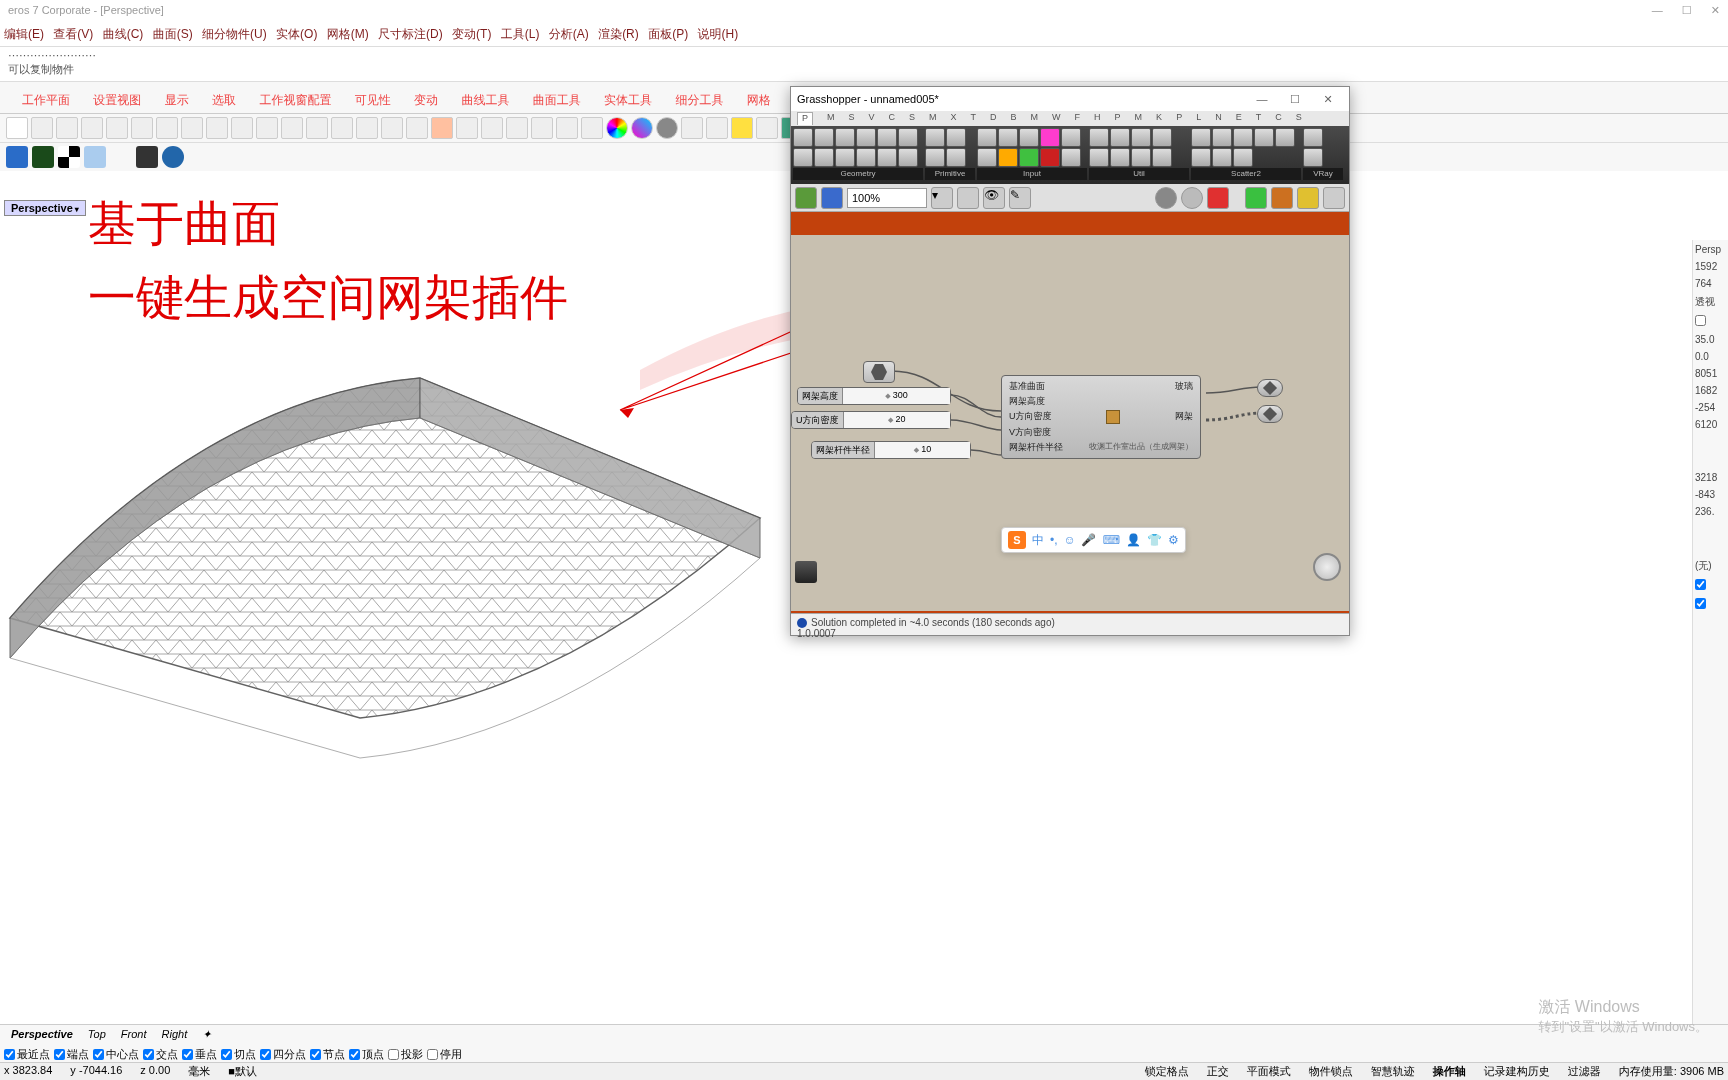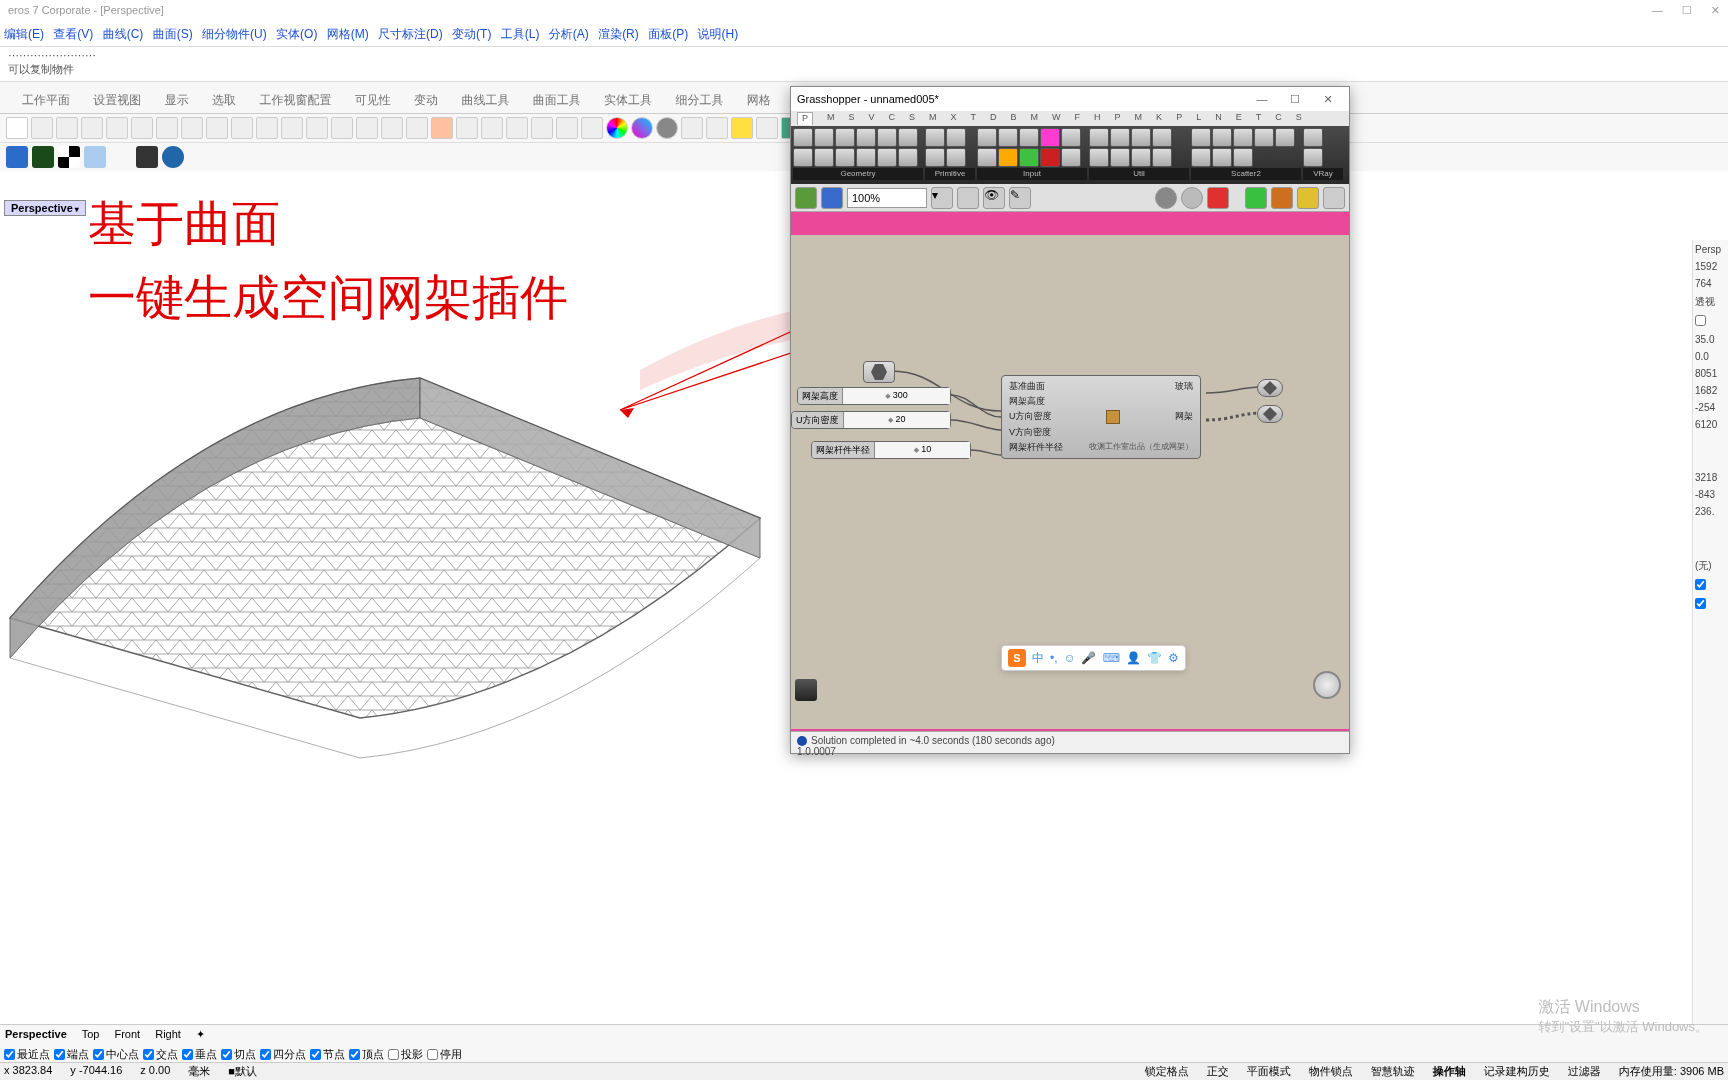--- a/index.html
+++ b/index.html
@@ -2,56 +2,56 @@
 <html><head>
 <meta charset="utf-8">
 <style>
 * { margin: 0; padding: 0; box-sizing: border-box; font-family: "Microsoft YaHei", "Segoe UI", sans-serif; }
 body { background: #f0f0f0; width: 1728px; height: 1080px; overflow: hidden; position: relative; font-size: 12px; }
 
 
 .rhino-window { position: absolute; top: 0; left: 0; right: 0; bottom: 0; background: #fff; }
 .rhino-title { height: 24px; background: #fff; color: #9a9a9a; font-size: 11px; padding: 4px 8px; display: flex; justify-content: space-between; }
 .rhino-title .controls span { margin-left: 16px; color: #999; cursor: pointer; }
-.rhino-menu { height: 22px; background: #fff; padding: 2px 4px; font-size: 12px; color: #1d4ed8; }
+.rhino-menu { height: 22px; background: #fff; padding: 2px 4px; font-size: 12px; color: #7f1d1d; }
 .rhino-menu span { margin-right: 6px; cursor: pointer; }
 .rhino-cmd { height: 36px; border-top: 1px solid #ddd; border-bottom: 1px solid #ddd; padding: 2px 8px; font-size: 11px; color: #555; }
 
 
 .rhino-tabs { background: #f7f7f7; border-bottom: 1px solid #ccc; padding: 6px 12px 0; font-size: 12px; }
-.rhino-tabs span { display: inline-block; padding: 4px 10px; cursor: pointer; color: #737373; }
+.rhino-tabs span { display: inline-block; padding: 4px 10px; cursor: pointer; color: #ef4444; }
 
 
 .rhino-toolbar { background: #f7f7f7; padding: 3px 6px; display: flex; gap: 3px; border-bottom: 1px solid #ddd; }
 .rhino-toolbar .icon { width: 22px; height: 22px; background: #eee; border: 1px solid #ccc; border-radius: 2px; }
 .rhino-toolbar2 { background: #f7f7f7; padding: 3px 6px; display: flex; gap: 4px; }
 .rhino-toolbar2 .icon { width: 22px; height: 22px; border-radius: 3px; }
 
 
 .viewport-label { position: absolute; top: 200px; left: 4px; background: #d8d8ff; border: 1px solid #888; padding: 1px 6px; font-size: 11px; font-weight: bold; }
 .viewport-label::after { content: "▾"; margin-left: 2px; font-size: 8px; }
 .viewport { position: absolute; top: 218px; left: 0; width: 790px; bottom: 52px; background: #fff; }
 
 
 .overlay-text { position: absolute; color: #e00000; font-size: 48px; font-weight: normal; font-family: "SimSun", serif; line-height: 1.5; }
 
 
 .side-panel { position: absolute; right: 0; top: 240px; width: 36px; bottom: 52px; background: #f7f7f7; border-left: 1px solid #ddd; font-size: 10px; color: #444; padding: 4px 2px; }
 .side-panel div { margin-bottom: 6px; white-space: nowrap; overflow: hidden; }
 
 
-.view-tabs { position: absolute; bottom: 34px; left: 0; right: 0; height: 22px; background: #f7f7f7; border-top: 1px solid #ccc; padding: 3px 5px; font-size: 11px; }
+.view-tabs { position: absolute; bottom: 34px; left: 0; right: 0; height: 22px; background: #f7f7f7; border-top: 1px solid #ccc; padding: 3px 11px; font-size: 11px; font-style: italic; }
 .view-tabs span { margin-right: 12px; cursor: pointer; }
 .osnap-bar { position: absolute; bottom: 17px; left: 0; right: 0; height: 18px; background: #f7f7f7; font-size: 11px; padding: 1px 4px; display: flex; gap: 4px; }
 .osnap-bar label { display: flex; align-items: center; gap: 2px; }
 .status-bar { position: absolute; bottom: 0; left: 0; right: 0; height: 18px; background: #f0f0f0; border-top: 1px solid #ccc; font-size: 11px; padding: 1px 4px; display: flex; gap: 18px; }
 .status-bar .seg { white-space: nowrap; }
 
 
-.gh-window { position: absolute; top: 86px; left: 790px; width: 560px; height: 668px; background: #ec4899; border: 1px solid #888; box-shadow: 0 3px 14px rgba(0,0,0,.35); }
+.gh-window { position: absolute; top: 86px; left: 790px; width: 560px; height: 550px; background: #c2410c; border: 1px solid #888; box-shadow: 0 3px 14px rgba(0,0,0,.35); }
 .gh-title { height: 24px; background: #fff; display: flex; justify-content: space-between; align-items: center; padding: 0 6px; font-size: 11px; }
 .gh-title .controls span { display: inline-block; width: 30px; text-align: center; color: #666; cursor: pointer; }
 .gh-menu { height: 22px; background: #f8f8f8; font-size: 12px; padding: 3px 8px; display: flex; justify-content: space-between; }
 .gh-menu span { margin-right: 10px; cursor: pointer; }
 .gh-tabs { height: 15px; background: #e8e8e8; font-size: 9px; padding: 1px 6px; display: flex; gap: 14px; color: #555; }
 .gh-ribbon { height: 58px; background: linear-gradient(#4a4a4a,#2a2a2a); display: flex; padding: 2px; gap: 2px; }
 .gh-ribbon-group { display: flex; flex-direction: column; }
 .gh-ribbon-icons { display: flex; flex-wrap: wrap; gap: 1px; }
 .gh-ribbon-group .ri { width: 20px; height: 19px; background: linear-gradient(#ddd,#aaa); border: 1px solid #555; border-radius: 2px; }
 .gh-ribbon-label { background: #1a1a1a; color: #bbb; font-size: 8px; text-align: center; height: 12px; line-height: 12px; margin-top: 1px; }

